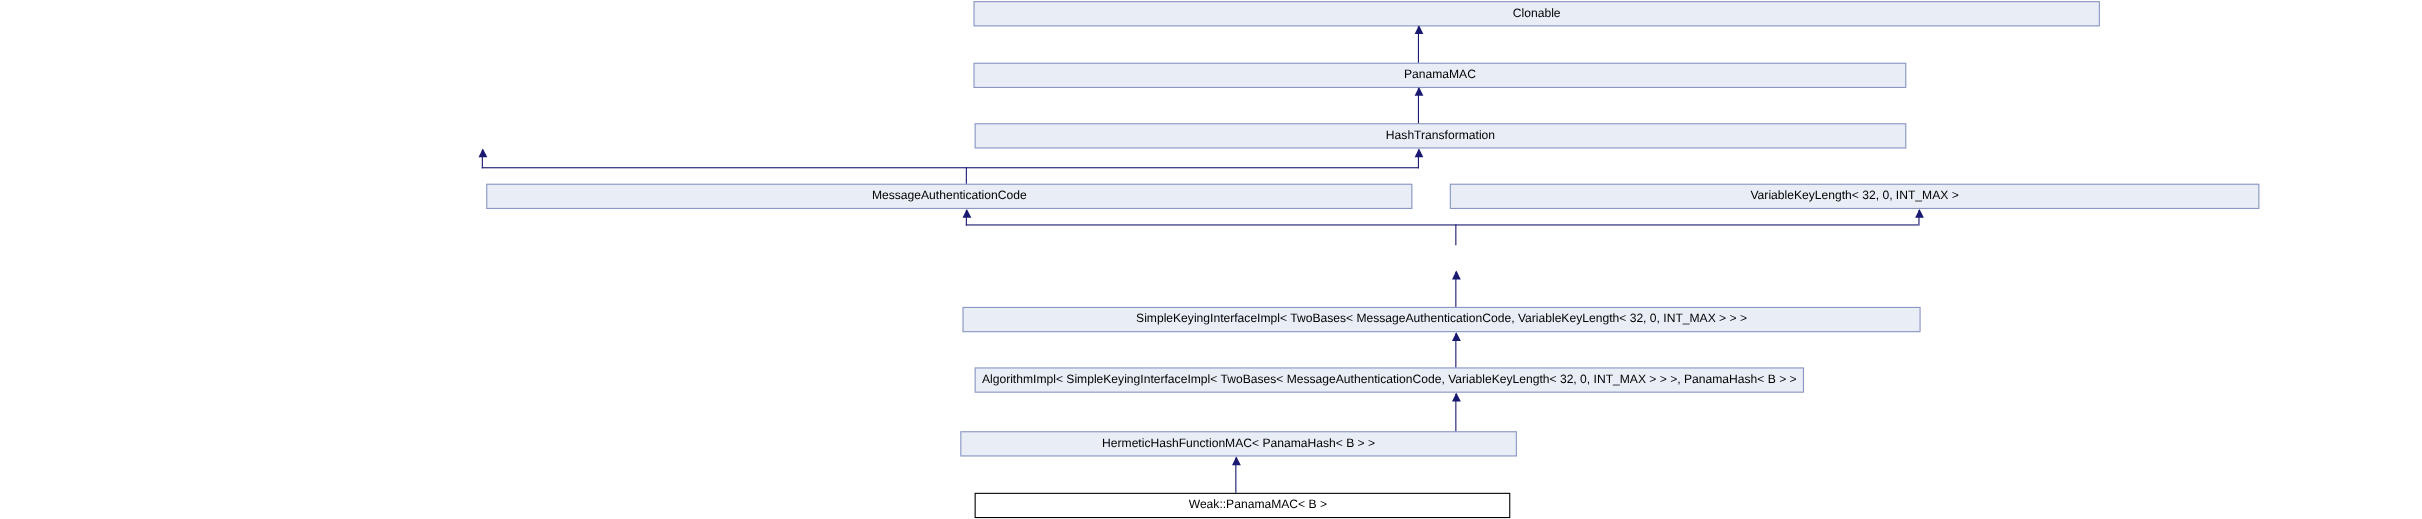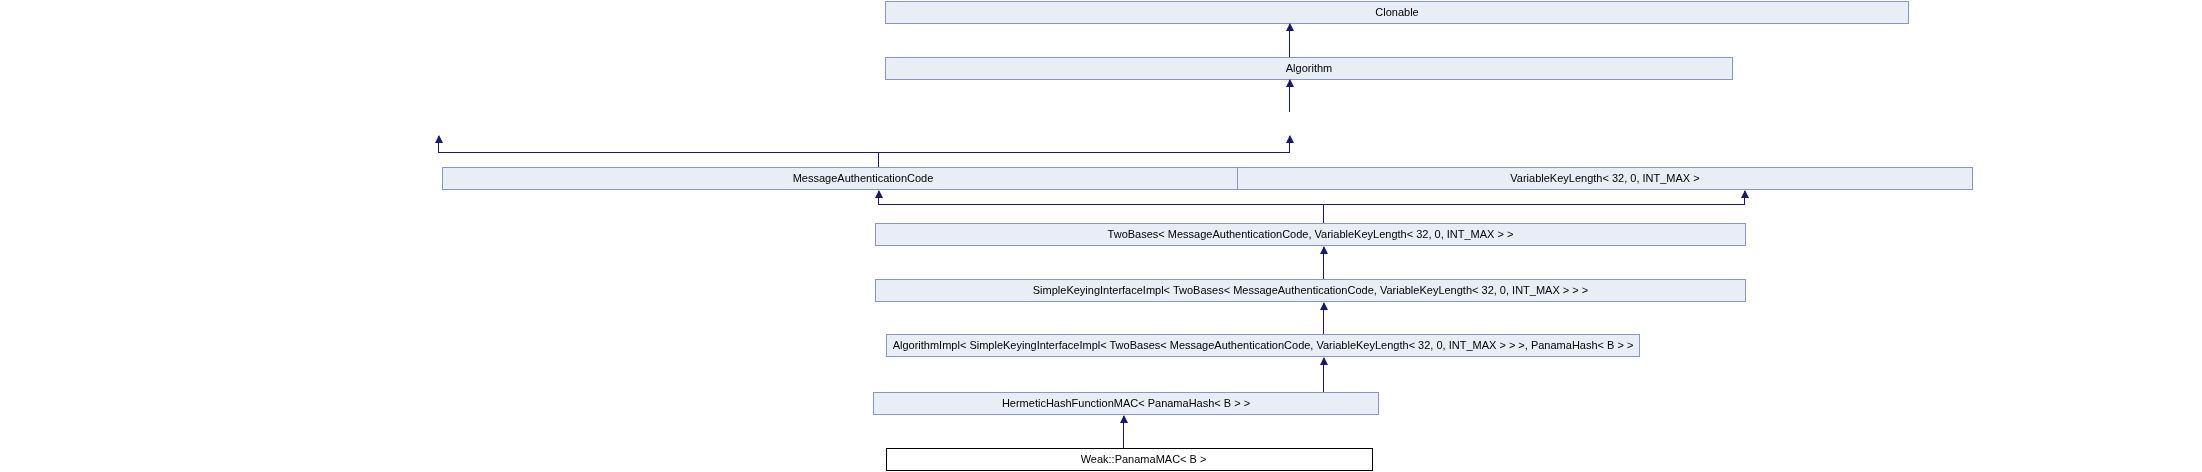--- a/index.html
+++ b/index.html
@@ -30,21 +30,21 @@
     border: 1px solid #000000;
     cursor: default;
     padding-left: 28px;
   }
   
   .n0  { left: 885px;  top: 1px;   width: 1024px; }
   .n1  { left: 885px;  top: 57px;  width: 848px; }
   .n2  { left: 1px;    top: 112px; width: 873px; }
   .n3  { left: 886px;  top: 112px; width: 847px; }
   .n4  { left: 442px;  top: 167px; width: 842px; }
-  .n5  { left: 1237px; top: 167px; width: 736px; }
+  .n5  { left: 1318px; top: 167px; width: 736px; }
   .n6  { left: 875px;  top: 223px; width: 871px; }
   .n7  { left: 875px;  top: 279px; width: 871px; }
   .n8  { left: 886px;  top: 334px; width: 754px; }
   .n9  { left: 873px;  top: 392px; width: 506px; }
   .n10 { left: 886px;  top: 448px; width: 487px; }
   
   .seg {
     position: absolute;
     background: #191970;
   }
@@ -57,24 +57,24 @@
   }
   .v { width: 1px; }
   .h { height: 1px; }
 </style>
 </head>
 <body>
 
 <div class="canvas">
 
   <div class="node n0">Clonable</div>
-  <div class="node n1">Algorithm</div>
+  <div class="node n1">PanamaMAC</div>
+  <div class="node n3">HashTransformation</div>
   <div class="node n4">MessageAuthenticationCode</div>
   <div class="node n5">VariableKeyLength&lt; 32, 0, INT_MAX &gt;</div>
-  <div class="node n6">TwoBases&lt; MessageAuthenticationCode, VariableKeyLength&lt; 32, 0, INT_MAX &gt; &gt;</div>
   <div class="node n7">SimpleKeyingInterfaceImpl&lt; TwoBases&lt; MessageAuthenticationCode, VariableKeyLength&lt; 32, 0, INT_MAX &gt; &gt; &gt;</div>
   <div class="node n8">AlgorithmImpl&lt; SimpleKeyingInterfaceImpl&lt; TwoBases&lt; MessageAuthenticationCode, VariableKeyLength&lt; 32, 0, INT_MAX &gt; &gt; &gt;, PanamaHash&lt; B &gt; &gt;</div>
   <div class="node n9">HermeticHashFunctionMAC&lt; PanamaHash&lt; B &gt; &gt;</div>
   <div class="node n10 highlight">Weak::PanamaMAC&lt; B &gt;</div>
 
   <div>
     <div class="seg v" style="left:1289px; top:24px; height:33px;"></div>
     <div class="arrow" style="left:1286px; top:23px;"></div>
   </div>
 

